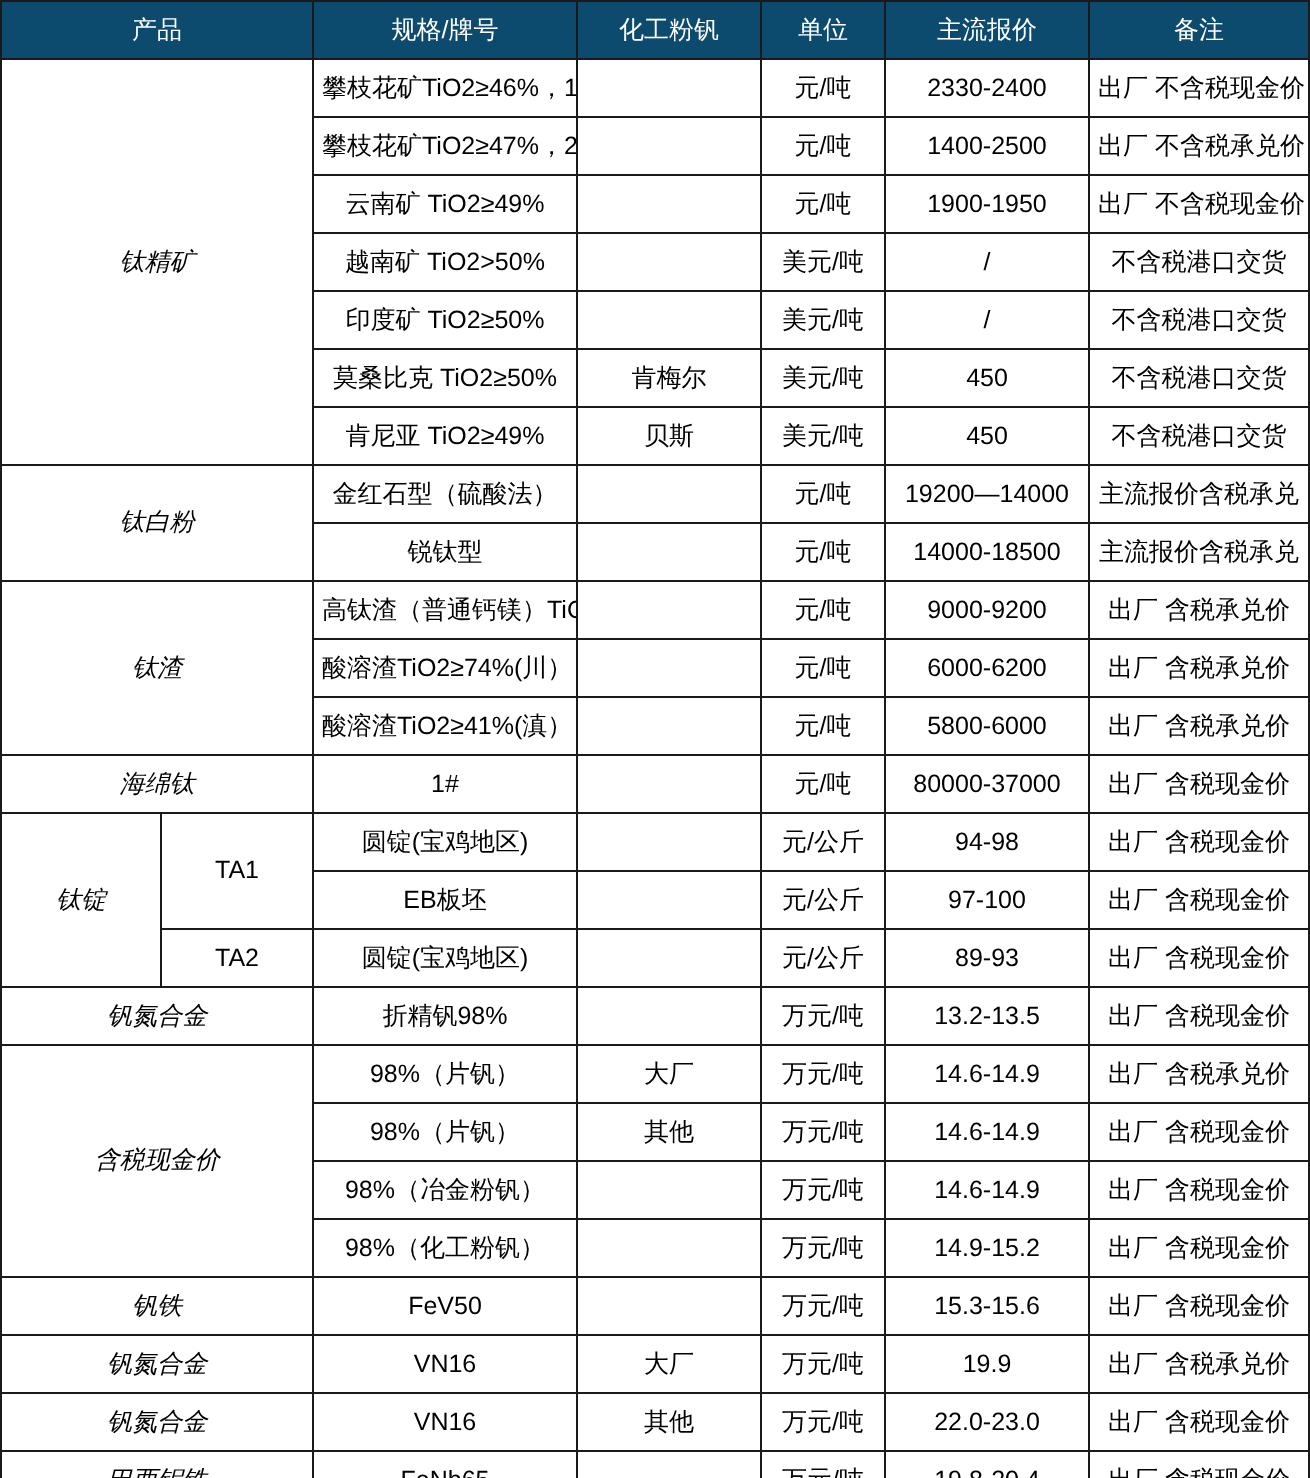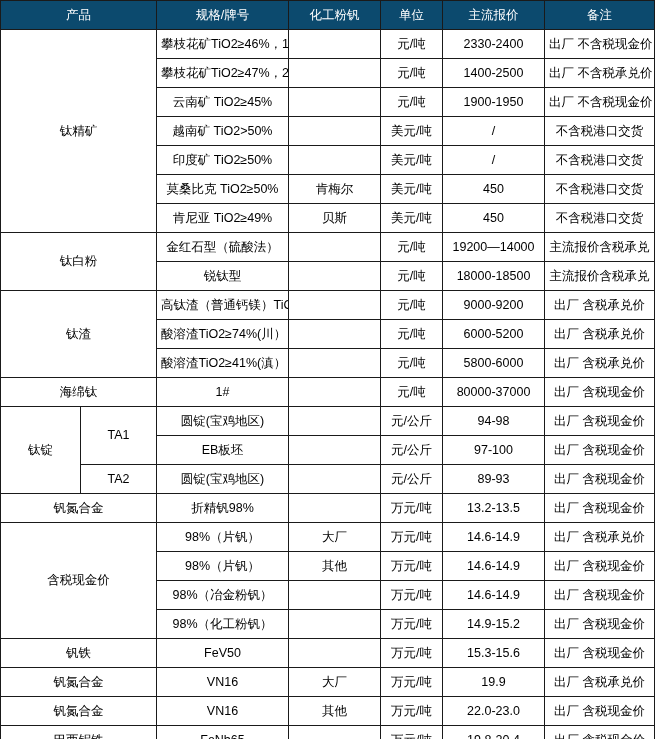--- a/index.html
+++ b/index.html
@@ -43,20 +43,21 @@
     height: 30px;
     border: 1px solid #24A9E1;
   }
   td.left {
     text-align: left;
     padding-left: 6px;
   }
   td.cat {
     font-weight: bold;
     font-size: 13px;
+    font-style: italic;
   }
   .col-a { width: 80px; }
   .col-b { width: 76px; }
   .col-c { width: 132px; }
   .col-d { width: 92px; }
   .col-e { width: 62px; }
   .col-f { width: 102px; }
   .col-g { width: 110px; }
 </style>
 </head>
@@ -93,21 +94,21 @@
           <td>出厂 不含税现金价</td>
         </tr>
         <tr>
           <td class="left">攀枝花矿TiO2≥47%，20矿</td>
           <td></td>
           <td>元/吨</td>
           <td>1400-2500</td>
           <td>出厂 不含税承兑价</td>
         </tr>
         <tr>
-          <td class="left">云南矿 TiO2≥45%</td>
+          <td class="left">云南矿 TiO2≥49%</td>
           <td></td>
           <td>元/吨</td>
           <td>1900-1950</td>
           <td>出厂 不含税现金价</td>
         </tr>
         <tr>
           <td class="left">越南矿 TiO2&gt;50%</td>
           <td></td>
           <td>美元/吨</td>
           <td>/</td>
@@ -139,36 +140,36 @@
           <td class="left">金红石型（硫酸法）</td>
           <td></td>
           <td>元/吨</td>
           <td>19200—14000</td>
           <td>主流报价含税承兑</td>
         </tr>
         <tr>
           <td class="left">锐钛型</td>
           <td></td>
           <td>元/吨</td>
-          <td>18000-18500</td>
+          <td>14000-18500</td>
           <td>主流报价含税承兑</td>
         </tr>
         <tr>
           <td class="cat" rowspan="3" colspan="2">钛渣</td>
           <td class="left">高钛渣（普通钙镁）TiO2 ≥90%</td>
           <td></td>
           <td>元/吨</td>
           <td>9000-9200</td>
           <td>出厂 含税承兑价</td>
         </tr>
         <tr>
           <td class="left">酸溶渣TiO2≥74%(川）</td>
           <td></td>
           <td>元/吨</td>
-          <td>6000-5200</td>
+          <td>6000-6200</td>
           <td>出厂 含税承兑价</td>
         </tr>
         <tr>
           <td class="left">酸溶渣TiO2≥41%(滇）</td>
           <td></td>
           <td>元/吨</td>
           <td>5800-6000</td>
           <td>出厂 含税承兑价</td>
         </tr>
         <tr>

